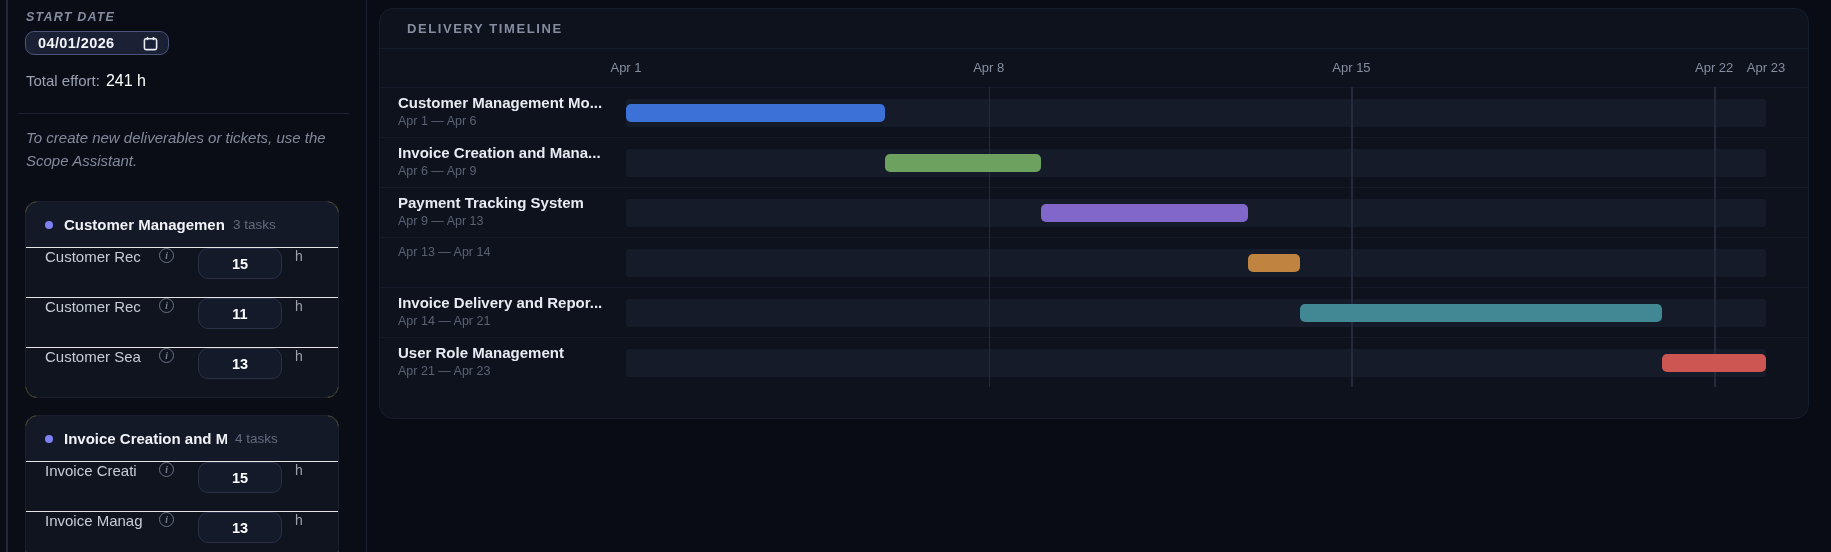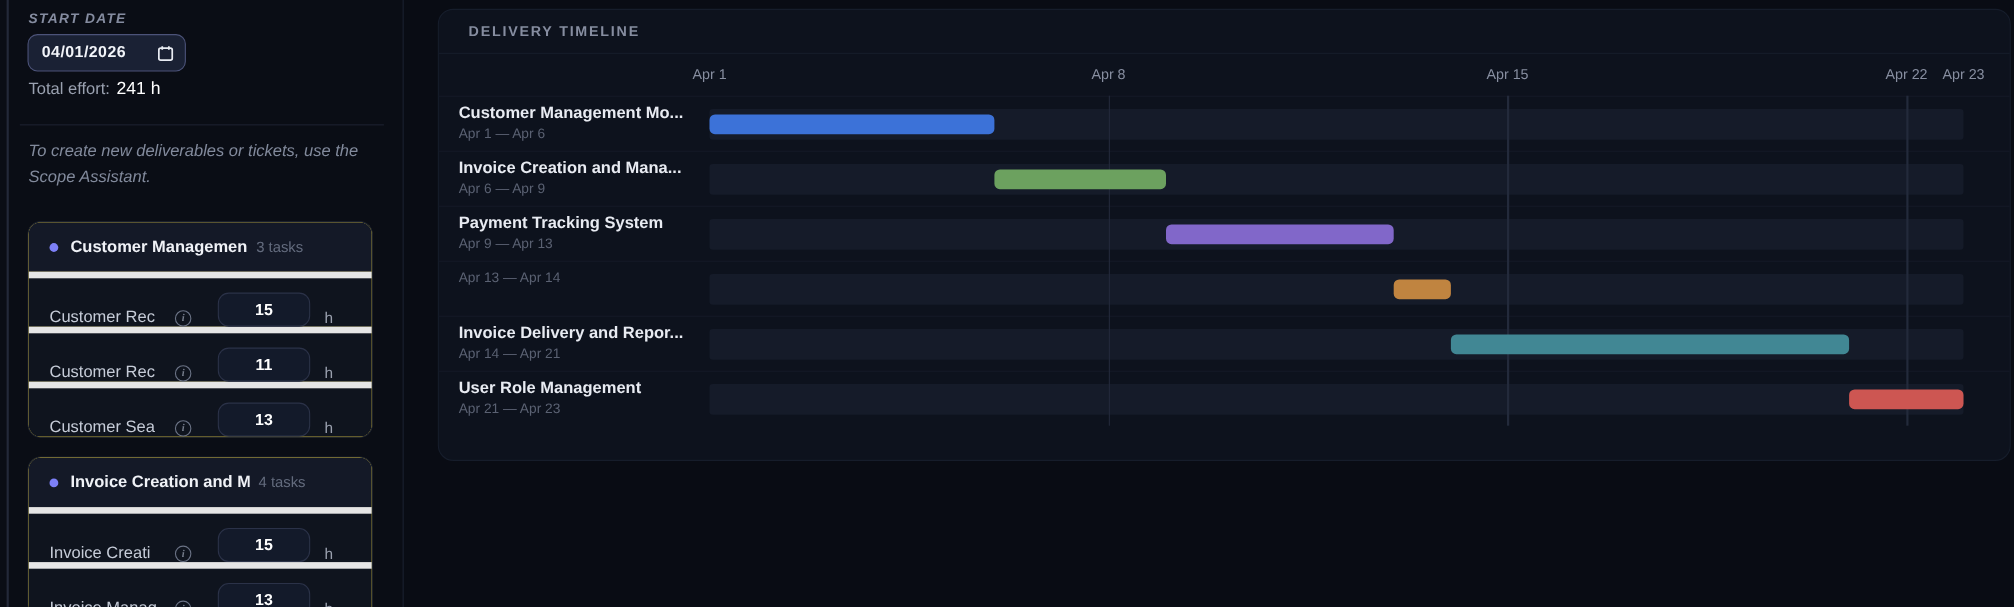--- a/index.html
+++ b/index.html
@@ -17,21 +17,21 @@
   }
   .sidebar::before {
     content:""; position:absolute; left:6px; top:0; width:2px; height:552px;
     background:#232939;
   }
   .sd-label {
     position:absolute; left:26px; top:10px;
     font-size:12.5px; font-weight:700; letter-spacing:1.2px; color:#858ca0;font-style:italic;
   }
   .date-input {
-    position:absolute; left:25px; top:31px; width:144px; height:34px;
+    position:absolute; left:25px; top:31px; width:144px; height:24px;
     background:#1a2134; border:1.5px solid #4c5379; border-radius:9px;
     display:flex; align-items:center; padding:0 10px 0 12px;
   }
   .date-input input {
     flex:1; background:transparent; border:none; outline:none;
     color:#f2f4f9; font-size:14.5px; font-weight:600; letter-spacing:.4px;
     font-family:"Liberation Sans", sans-serif; width:90px;
   }
   .cal-icon { width:15px; height:15px; flex:0 0 auto; }
   .total-row {
@@ -54,43 +54,43 @@
     height:45px; background:#141927; display:flex; align-items:center;
     padding:0 14px 0 19px;
   }
   .dot { width:8px; height:8px; border-radius:50%; background:#7d80f7; flex:0 0 auto; }
   .card-title {
     margin-left:11px; font-size:15px; font-weight:700; color:#f0f2f7;
     white-space:nowrap; overflow:hidden; max-width:163px; flex:0 1 auto;
   }
   .card-count { margin-left:8px; font-size:13.5px; color:#636b7d; white-space:nowrap; }
   .trow {
-    height:50px; display:flex; align-items:flex-end; padding:0 14px 0 19px;
-    border-top:6px solid #e5e5e5; background:#0f141e;
+    height:50px; display:flex; align-items:flex-start; padding:0 14px 0 19px;
+    border-top:1px solid #e5e5e5; background:#0f141e;
   }
   .tlabel {
     font-size:15px; color:#c6ccd8; white-space:nowrap; overflow:hidden;
     width:107px; flex:0 0 auto;
   }
   .info {
     width:15px; height:15px; border:1.3px solid #6a7285; border-radius:50%;
     color:#79808f; font-size:9.5px; font-style:italic; font-weight:700;
     display:flex; align-items:center; justify-content:center; flex:0 0 auto;
     margin-left:7px; font-family:"Liberation Serif", serif;
   }
   .hbox {
     margin-left:24px; width:84px; height:31px;
     background:#131a2a; border:1px solid #2b3248; border-radius:10px;
     color:#ffffff; font-size:14.5px; font-weight:700; text-align:center;
     outline:none; font-family:"Liberation Sans", sans-serif;
   }
   .hunit { margin-left:13px; font-size:14px; color:#9aa0ae; }
   
   .panel {
-    position:absolute; left:398px; top:8px; width:1430px; height:411px;
+    position:absolute; left:379px; top:8px; width:1430px; height:411px;
     background:#0d121d; border:1px solid #161d2b; border-radius:14px;
   }
   .panel-head {
     height:40px; display:flex; align-items:center; padding-left:27px;
     border-bottom:1px solid #161d2b;
   }
   .panel-title {
     font-size:13px; font-weight:700; letter-spacing:1.6px; color:#868da0;
   }
   .axis { position:relative; height:38px; }

